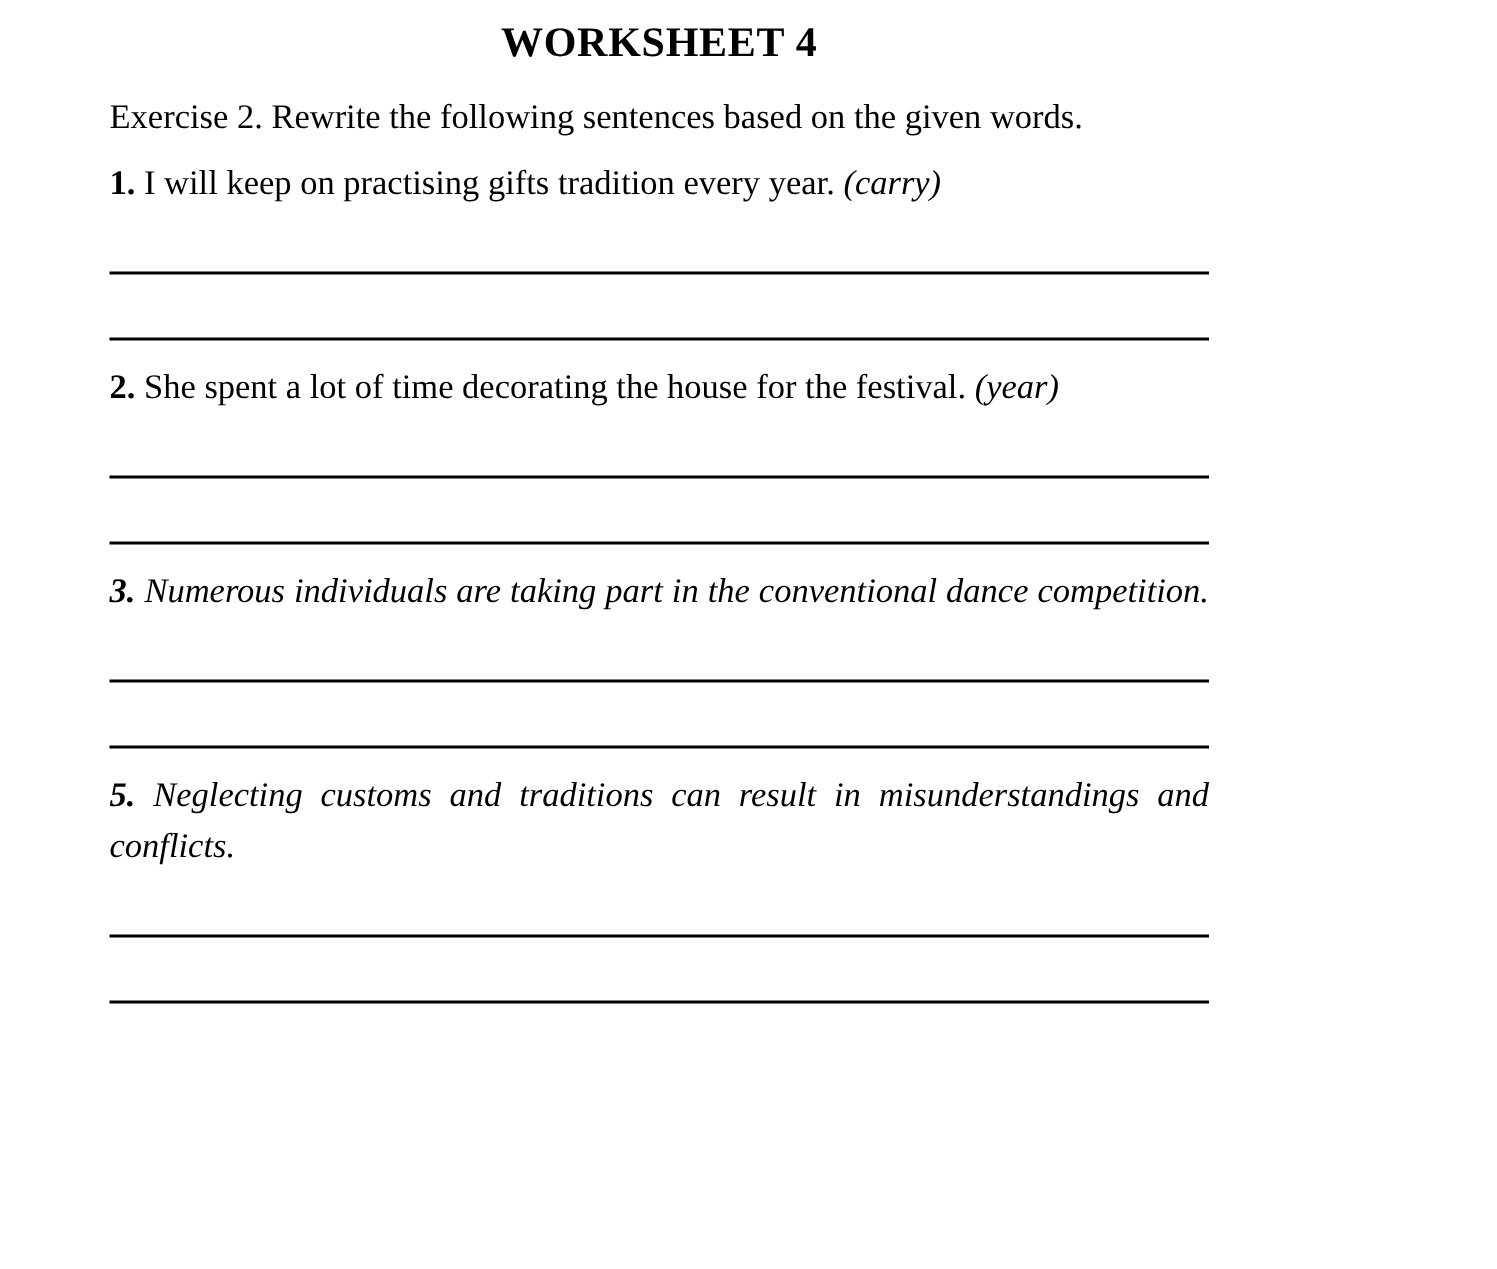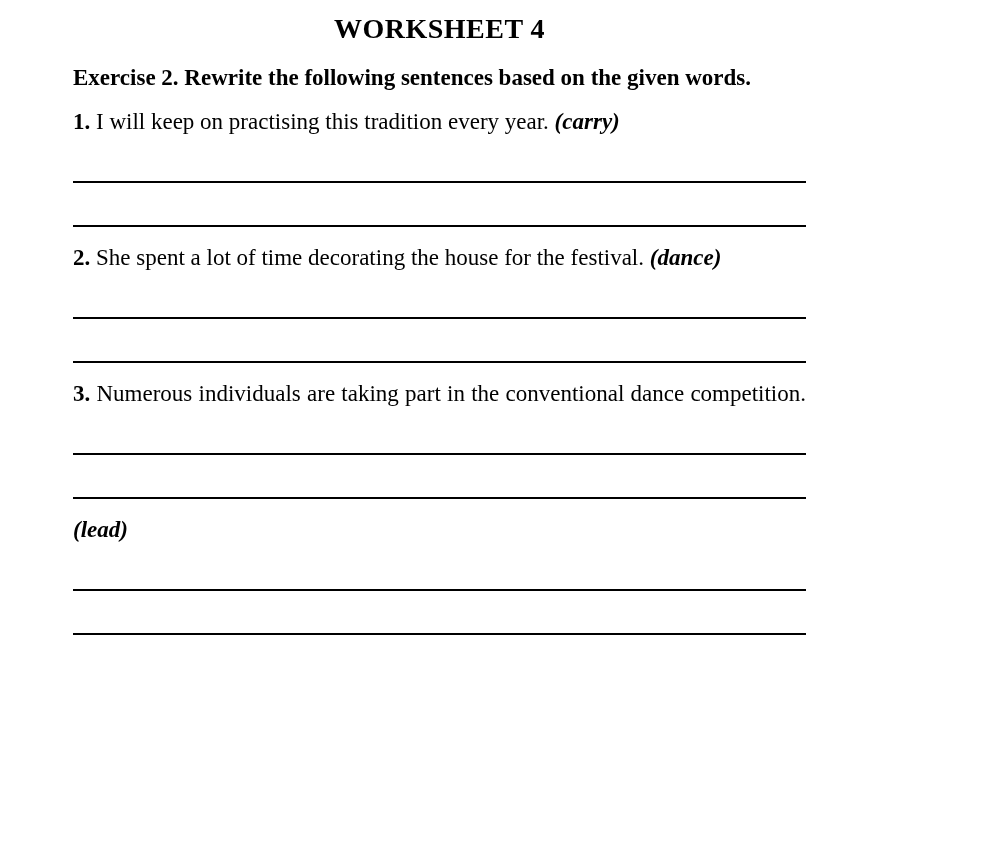--- a/index.html
+++ b/index.html
@@ -25,42 +25,43 @@
     text-align: center;
     font-size: 28px;
     line-height: 34px;
     font-weight: bold;
     letter-spacing: 0.5px;
   }
   .instruction {
     margin: 15px 0 0 0;
     font-size: 23px;
     line-height: 34px;
-    font-weight: bold;
+    font-weight: normal;
   }
   .item-text {
     margin: 14px 0 0 0;
     font-size: 23px;
     line-height: 34px;
   }
   .item-text.first {
     margin-top: 10px;
   }
   .num {
     font-weight: bold;
   }
   .kw {
-    font-weight: bold;
+    font-weight: normal;
     font-style: italic;
   }
   
   .line-justify {
     display: block;
     text-align: justify;
     text-align-last: justify;
+    font-style: italic;
   }
   .kw-block {
     display: block;
   }
   .answer-line {
     height: 42px;
     border-bottom: 2px solid #000000;
   }
 </style>
 </head>
@@ -68,50 +69,53 @@
 
 <div class="sheet">
 
   <h1 class="title">WORKSHEET 4</h1>
 
   <p class="instruction">Exercise 2. Rewrite the following sentences based on the given words.</p>
 
   <div>
     <p class="item-text first">
       <span class="num">1.</span>
-      <span>I will keep on practising this tradition every year.</span>
+      <span>I will keep on practising gifts tradition every year.</span>
       <span class="kw">(carry)</span>
     </p>
     <div class="answer-line"></div>
     <div class="answer-line"></div>
   </div>
 
   <div>
     <p class="item-text">
       <span class="num">2.</span>
       <span>She spent a lot of time decorating the house for the festival.</span>
-      <span class="kw">(dance)</span>
+      <span class="kw">(year)</span>
     </p>
     <div class="answer-line"></div>
     <div class="answer-line"></div>
   </div>
 
   <div>
     <p class="item-text">
       <span class="line-justify">
         <span class="num">3.</span>
         <span>Numerous individuals are taking part in the conventional dance competition.</span>
       </span>
     </p>
     <div class="answer-line"></div>
     <div class="answer-line"></div>
   </div>
 
 
   <div>
     <p class="item-text">
-      <span class="kw kw-block">(lead)</span>
+      <span class="line-justify">
+        <span class="num">5.</span>
+        <span>Neglecting customs and traditions can result in misunderstandings and conflicts.</span>
+      </span>
     </p>
     <div class="answer-line"></div>
     <div class="answer-line"></div>
   </div>
 
 </div>
 
 </body></html>

